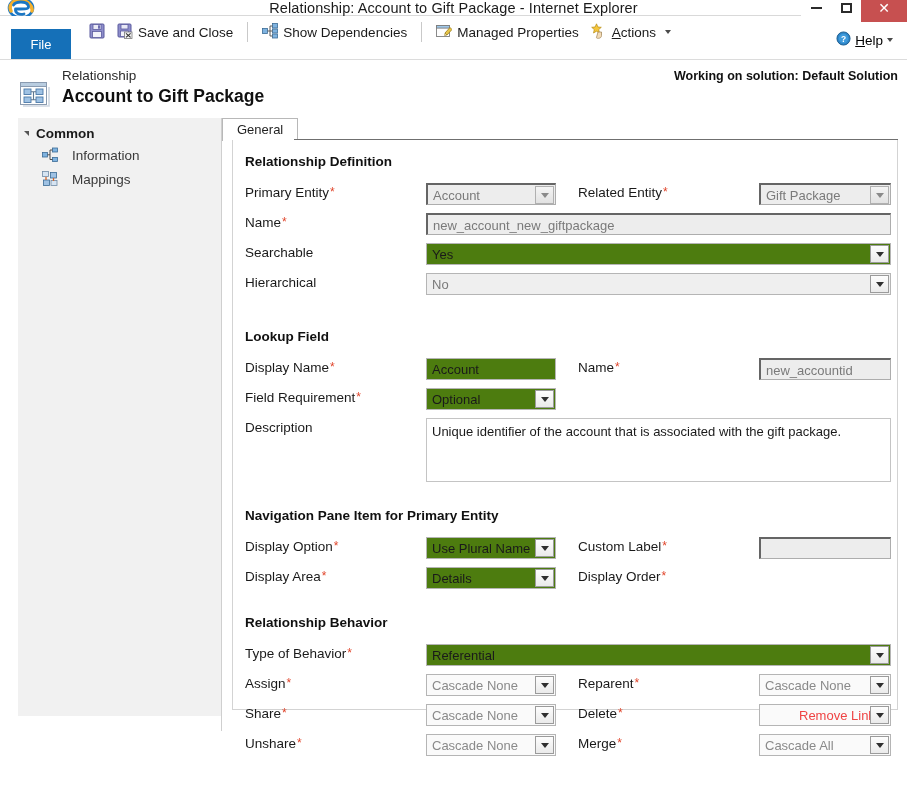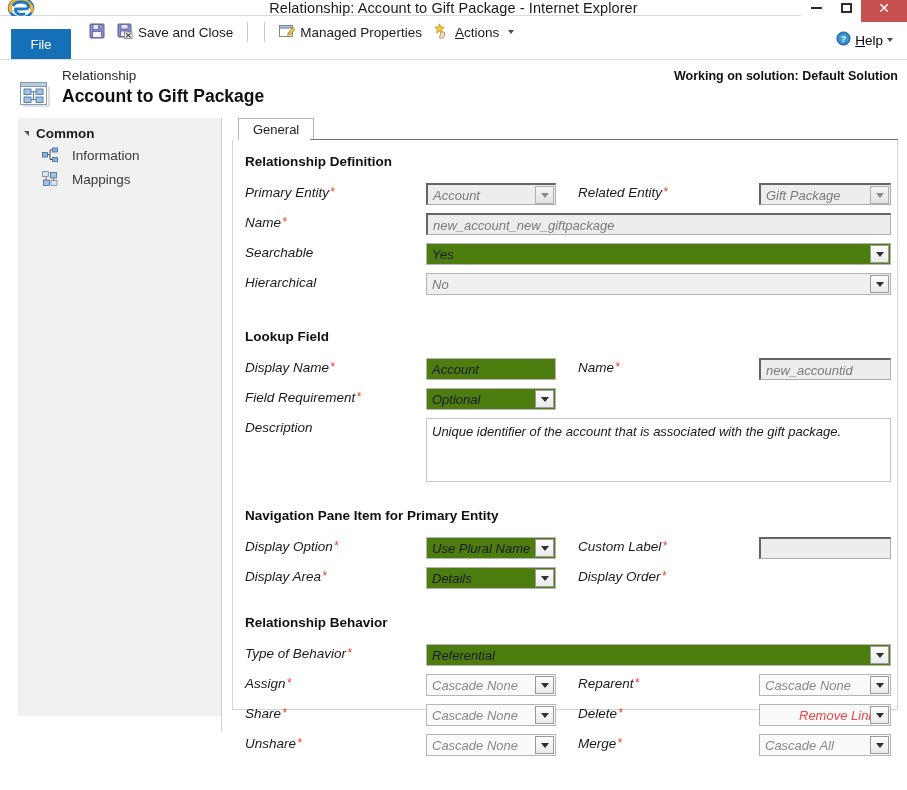--- a/index.html
+++ b/index.html
@@ -142,21 +142,21 @@
     font-size: 13.5px; color: #3a3a3a;
   }
   .nav-ico { width: 16px; height: 16px; flex: 0 0 auto; }
 
   .rightpane { flex: 1 1 auto; position: relative; background: #ffffff; }
 
   
   .tabstrip {
     position: relative;
     height: 22px;
-    margin-left: 16px;
+    margin-left: 0;
     margin-right: 9px;
   }
   .tab {
     position: absolute; left: 0; top: 0;
     padding: 3px 14px 4px 14px;
     font-size: 13px; color: #1f1f1f;
     border: 1px solid #b8b8b8;
     border-bottom: none;
     background: #ffffff;
     height: 23px;
@@ -174,21 +174,21 @@
     border-top: none;
     height: 570px;
     padding: 14px 0 0 0;
     background: #ffffff;
   }
   .section-title {
     font-size: 13.5px; font-weight: bold; color: #111;
     margin: 0 0 12px 12px;
   }
   .section { position: relative; }
-  .row { position: relative; height: 30px; font-style: italic; }
+  .row { position: relative; height: 30px; }
   .lbl {
     position: absolute; left: 12px;
     font-size: 13.5px; color: #1a1a1a;
     top: 4px; white-space: nowrap;
   }
   .lbl.col2 { left: 345px; }
   .req { color: #e0452b; font-size: 12px; vertical-align: top; margin-left: 1px; }
 
   .field {
     position: absolute;
@@ -292,20 +292,32 @@
           <rect x="3.5" y="8" width="8" height="5.5" fill="#f2f2fa" stroke="#5b5b9e" stroke-width=".8"></rect>
           <rect x="7.5" y="9" width="7.5" height="6.5" fill="#f6f6f6" stroke="#7a7a7a" stroke-width=".8"></rect>
           <path d="M9 10.3 L13.6 14.4 M13.6 10.3 L9 14.4" stroke="#333" stroke-width="1.1"></path>
         </svg>
       </span>
       <span>Save and Close</span>
     </div>
 
     <div class="rib-sep"></div>
 
+    <div class="rib-btn">
+      <span>
+        <svg width="16" height="16" viewBox="0 0 16 16">
+          <rect x="0.5" y="5.5" width="5" height="5" fill="#7fb3e0" stroke="#3b6b96" stroke-width=".8"></rect>
+          <rect x="10.5" y="0.5" width="5" height="4.5" fill="#7fb3e0" stroke="#3b6b96" stroke-width=".8"></rect>
+          <rect x="10.5" y="6" width="5" height="4" fill="#7fb3e0" stroke="#3b6b96" stroke-width=".8"></rect>
+          <rect x="10.5" y="11" width="5" height="4" fill="#7fb3e0" stroke="#3b6b96" stroke-width=".8"></rect>
+          <path d="M5.5 8 L8 8 M8 3 L8 13 M8 3 L10.5 3 M8 8 L10.5 8 M8 13 L10.5 13" stroke="#5a5a5a" stroke-width="1"></path>
+        </svg>
+      </span>
+      <span>Show Dependencies</span>
+    </div>
 
     <div class="rib-sep"></div>
 
     <div class="rib-btn">
       <span>
         <svg width="16" height="16" viewBox="0 0 16 16">
           <rect x="0.5" y="2.5" width="13" height="11" fill="#fdfdfd" stroke="#7d7d7d" stroke-width=".9"></rect>
           <rect x="0.5" y="2.5" width="13" height="2.6" fill="#9ec7e8" stroke="#7d7d7d" stroke-width=".9"></rect>
           <path d="M9 10 L14 4.5 L16 6.5 L11 12 Z" fill="#e8c64a" stroke="#9a7c16" stroke-width=".8"></path>
           <path d="M9 10 L11 12 L8.6 12.6 Z" fill="#f6eab5" stroke="#9a7c16" stroke-width=".6"></path>

